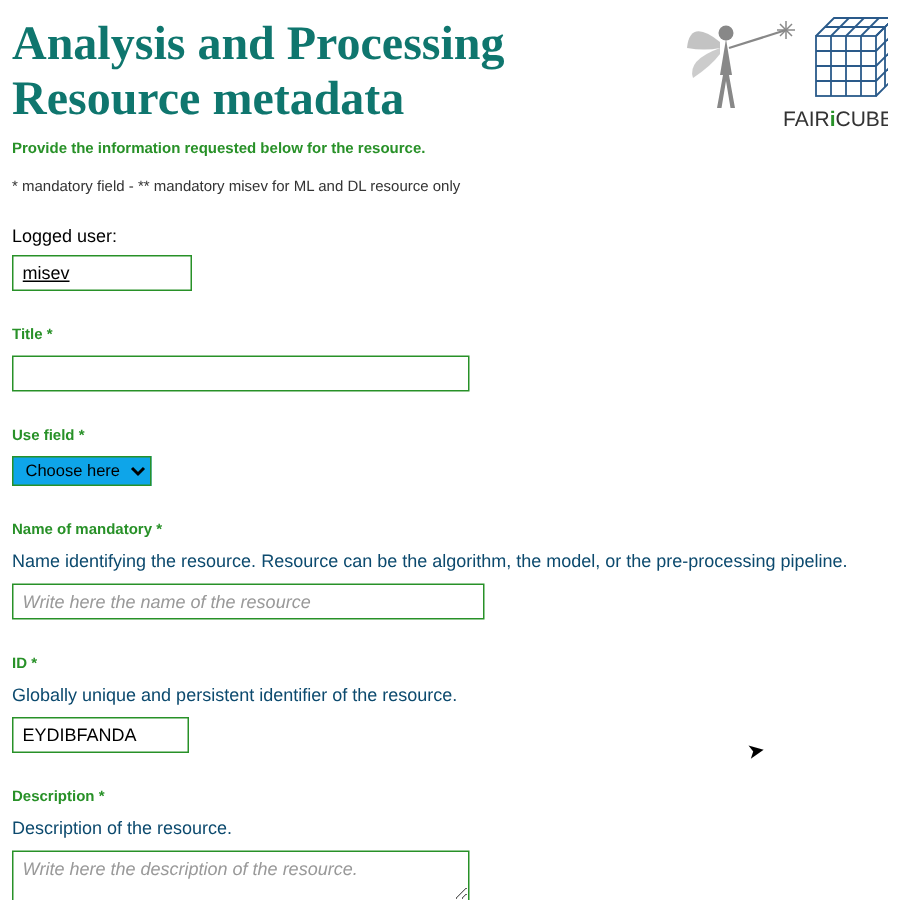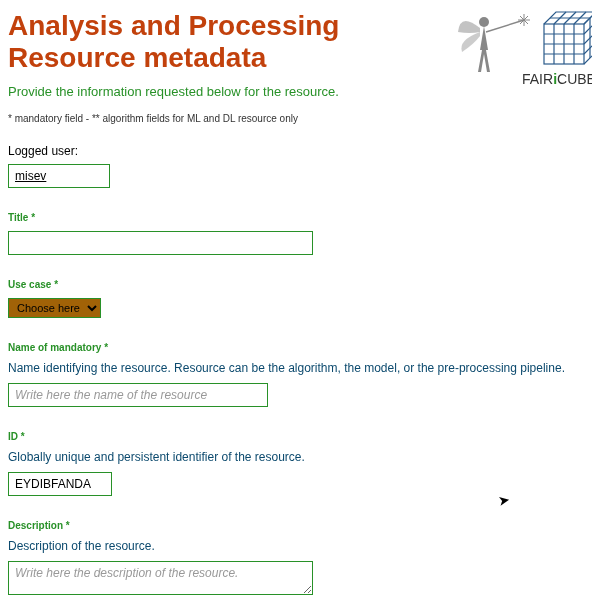--- a/index.html
+++ b/index.html
@@ -7,31 +7,32 @@
     font-family: Arial, Helvetica, sans-serif;
     margin: 0;
     padding: 8px;
     width: 600px;
     background: #fff;
     color: #333;
     font-size: 13px;
     position: relative;
   }
   h1 {
-    color: #c2410c;
-    font-size: 28px;
+    color: #0f766e;
+    font-size: 32px;
     font-weight: bold;
     margin: 2px 0 10px 0;
     max-width: 380px;
     line-height: 1.15;
+    font-family: Liberation Serif, serif;
   }
   .subtitle {
     color: #289128;
-    font-weight: normal;
-    font-size: 13px;
+    font-weight: bold;
+    font-size: 10px;
     margin: 6px 0 14px 0;
   }
   .note {
     font-size: 10px;
     color: #333;
     margin: 0 0 20px 0;
   }
   .plain-label {
     font-size: 12px;
     color: #000000;
@@ -61,21 +62,21 @@
     font-size: 12px;
     font-family: inherit;
     resize: both;
     background: #fff;
   }
   select {
     border: 1px solid #289128;
     padding: 2px 4px;
     font-size: 11px;
     font-family: inherit;
-    background: #a16207;
+    background: #0ea5e9;
   }
   input::placeholder, textarea::placeholder {
     color: #999;
     font-style: italic;
   }
   .logo {
     position: absolute;
     top: 2px;
     right: 8px;
     width: 140px;
@@ -140,45 +141,45 @@
       <line x1="132" y1="52" x2="144" y2="40"></line>
     </g>
     <text x="70" y="82" font-size="14" font-family="Arial" fill="#333">FAIR<tspan fill="#289128" font-weight="bold">i</tspan>CUBE</text>
   </svg>
 </div>
 
 <h1>Analysis and Processing Resource metadata</h1>
 
 <div class="subtitle">Provide the information requested below for the resource.</div>
 
-<div class="note">* mandatory field - ** algorithm fields for ML and DL resource only</div>
+<div class="note">* mandatory field - ** mandatory misev for ML and DL resource only</div>
 
 
 <div class="plain-label">Logged user:</div>
-<input type="text" style="width: 102px; text-decoration: underline;" value="misev">
+<input type="text" style="width: 120px; text-decoration: underline;" value="misev">
 
 
 <div class="section-label">Title *</div>
 <input type="text" style="width: 305px;" value="">
 
 
-<div class="section-label">Use case *</div>
+<div class="section-label">Use field *</div>
 <select>
   <option>Choose here</option>
 </select>
 
 
 <div class="section-label">Name of mandatory *</div>
 <div class="hint">Name identifying the resource. Resource can be the algorithm, the model, or the pre-processing pipeline.</div>
-<input type="text" style="width: 260px; font-style: italic;" placeholder="Write here the name of the resource">
+<input type="text" style="width: 315px; font-style: italic;" placeholder="Write here the name of the resource">
 
 
 <div class="section-label">ID *</div>
 <div class="hint">Globally unique and persistent identifier of the resource.</div>
-<input type="text" style="width: 104px;" value="EYDIBFANDA">
+<input type="text" style="width: 118px;" value="EYDIBFANDA">
 
 
 <div class="section-label">Description *</div>
 <div class="hint">Description of the resource.</div>
 <textarea style="width: 305px; height: 34px; font-style: italic;" placeholder="Write here the description of the resource."></textarea>
 
 <div class="cursor">➤</div>
 
 
 

